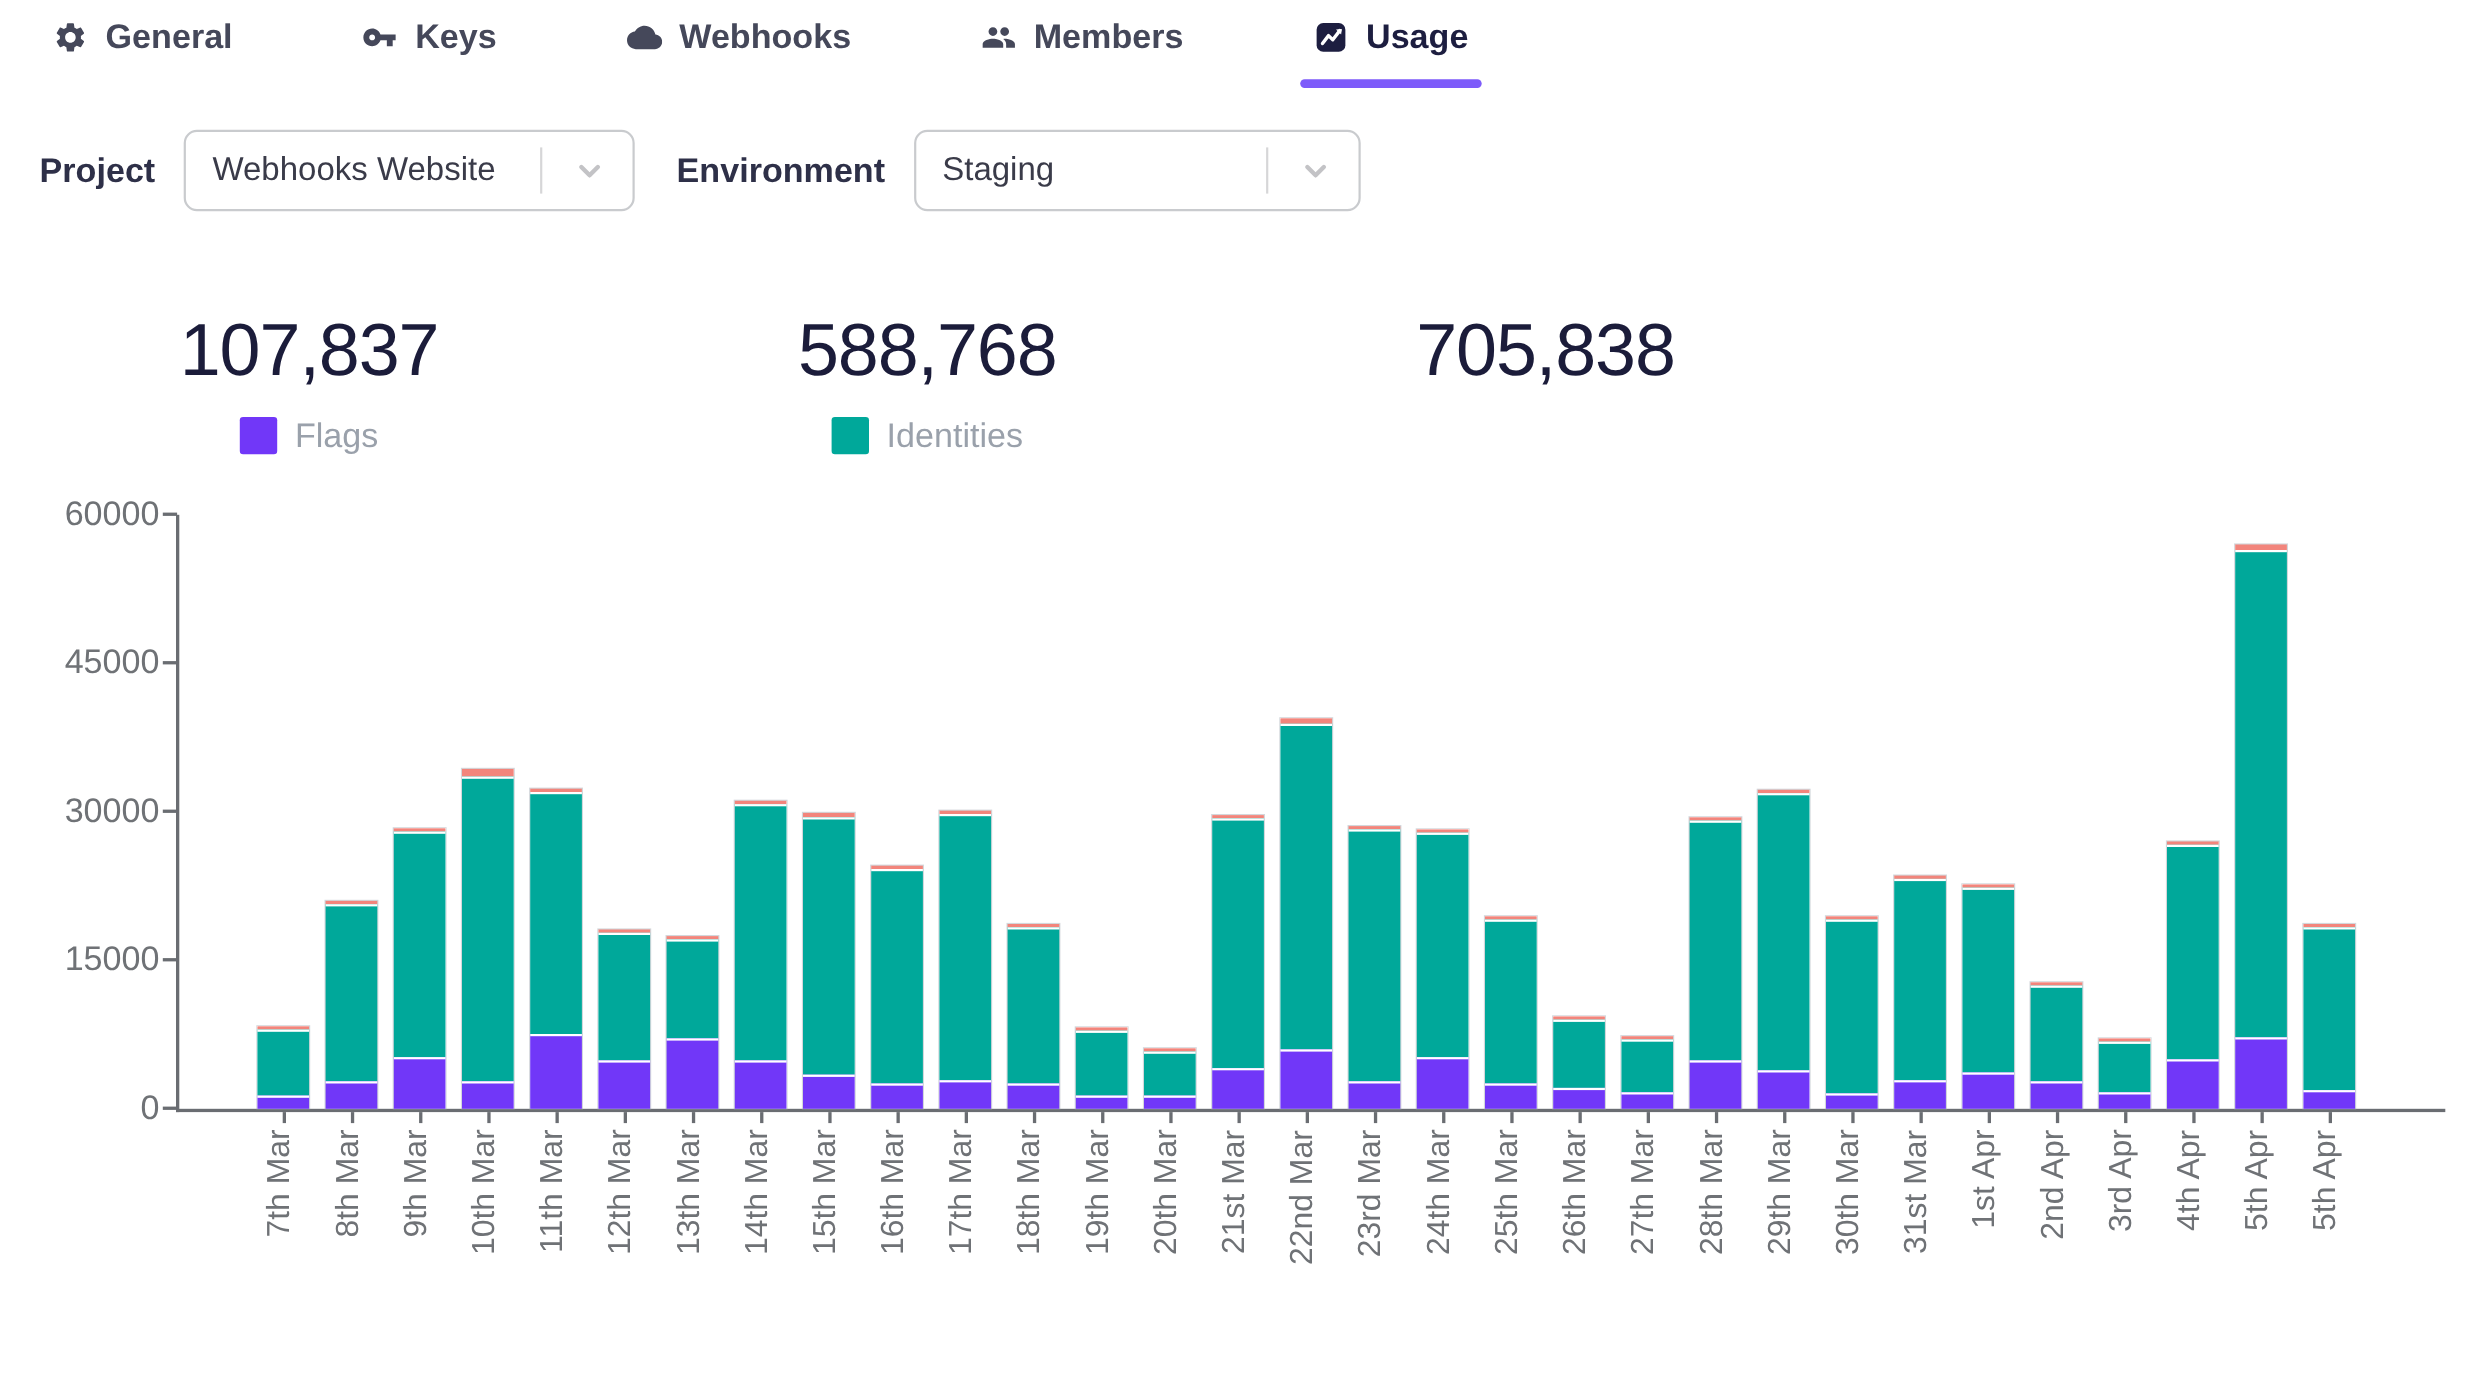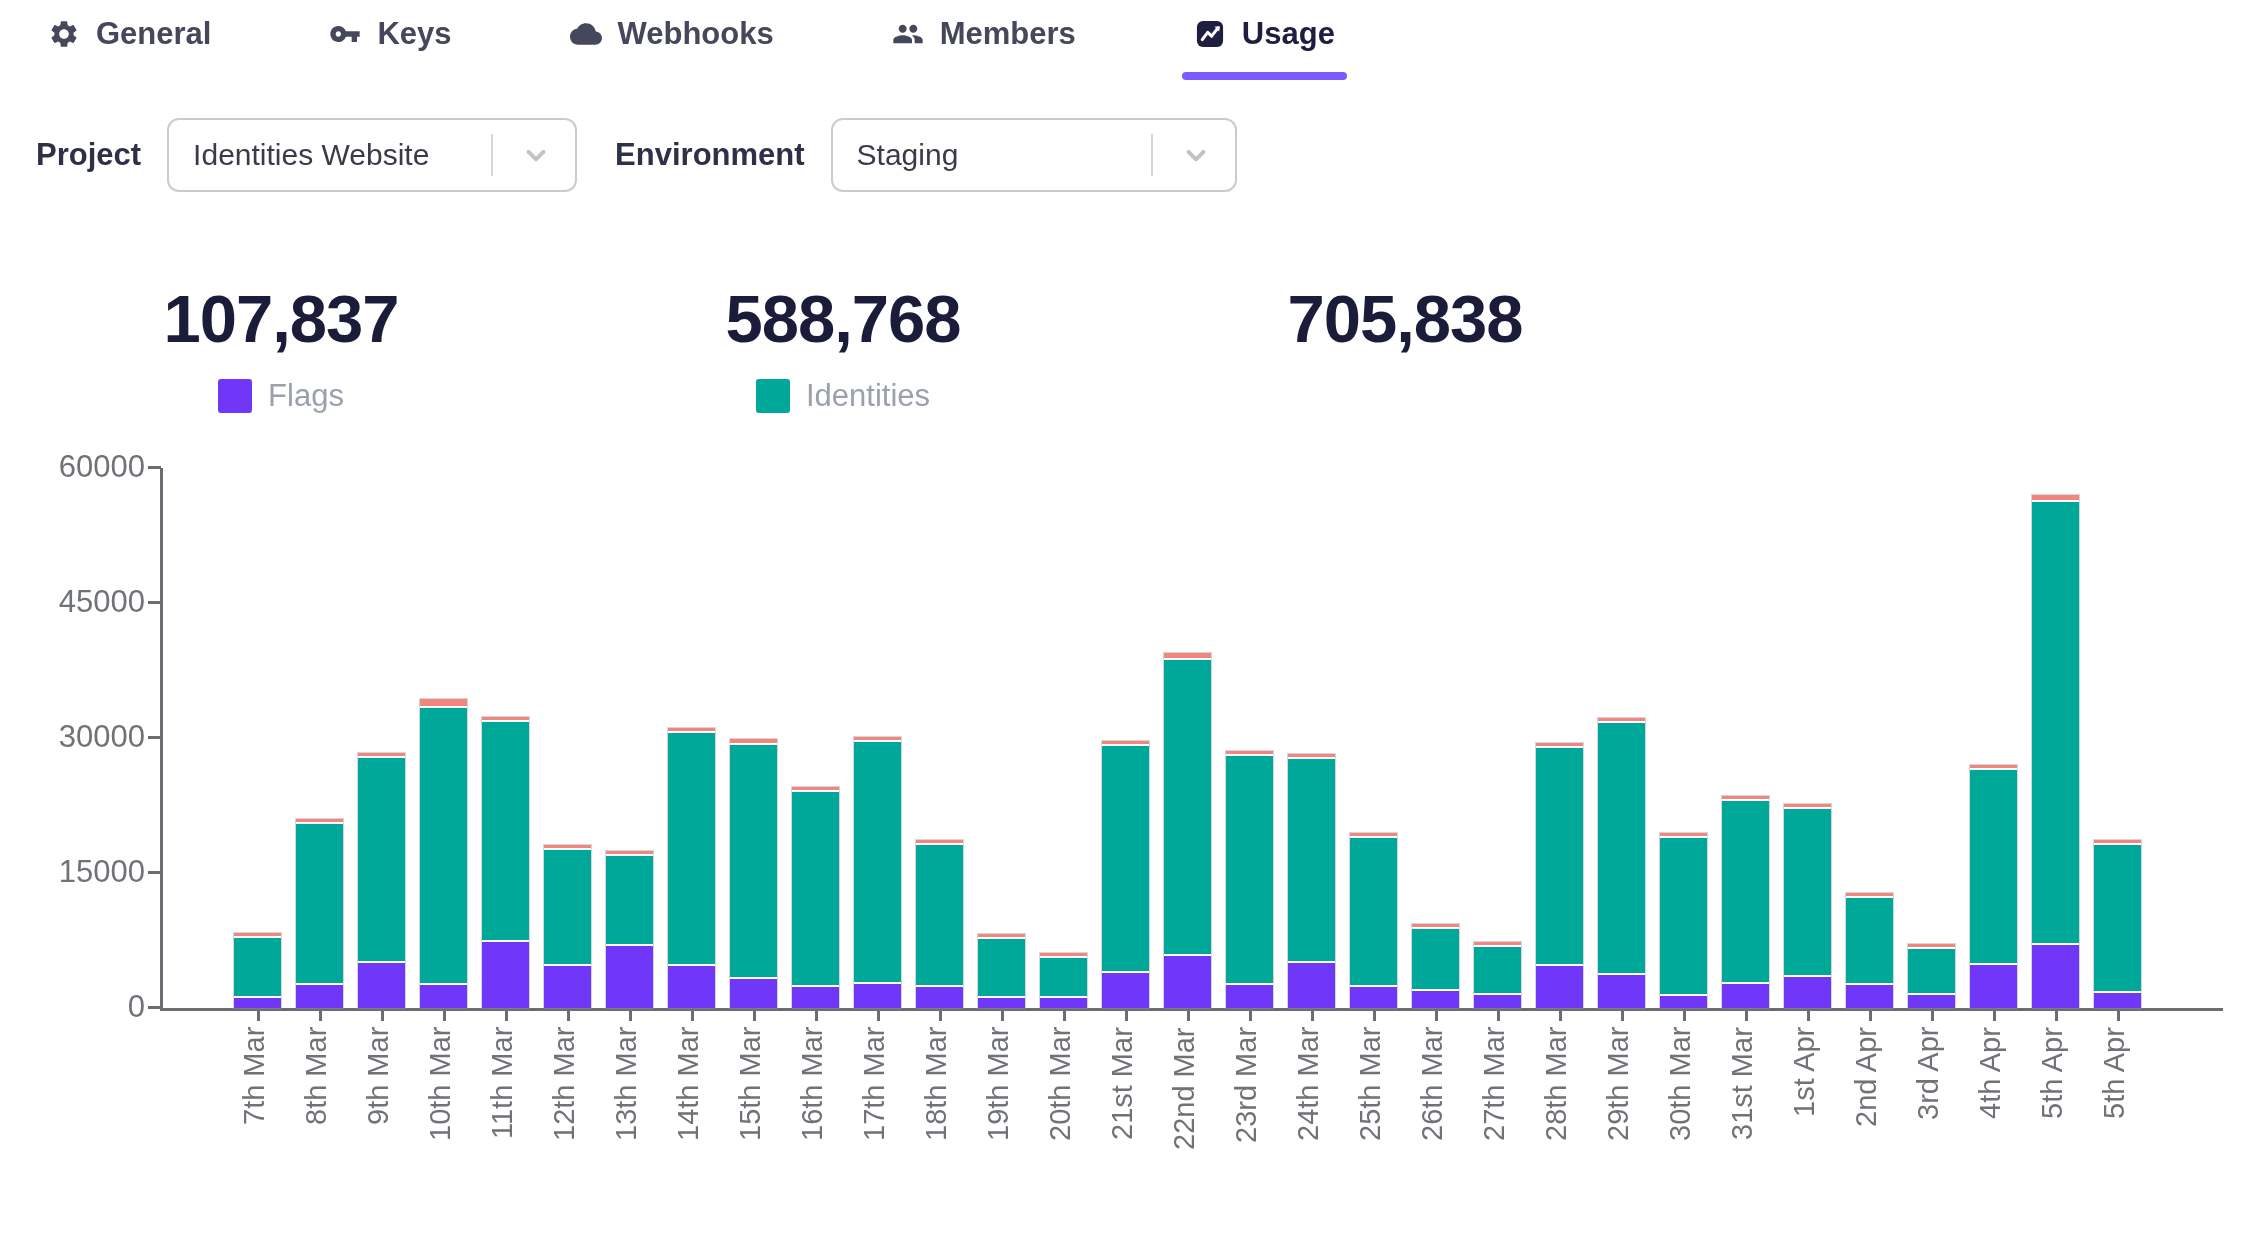--- a/index.html
+++ b/index.html
@@ -23,21 +23,21 @@
           display:flex;align-items:center;position:relative;box-sizing:border-box;
           font-size:30px;color:#3a3b49;padding-left:24px;cursor:pointer;}
   .select .divider{position:absolute;right:82px;top:14px;bottom:14px;width:2px;background:#d6d6d8;}
   .select .chev{position:absolute;right:24px;top:50%;transform:translateY(-50%);}
   .sel-project{width:410px;}
   .sel-env{width:406px;margin-right:0;}
   .gap-env{margin-left:38px;}
   
   .stats{display:flex;margin-top:92px;}
   .stat{width:562px;text-align:center;}
-  .stat .num{font-size:67px;font-weight:700;color:#1b1c3a;letter-spacing:-1px;line-height:1.05;}
+  .stat .num{font-size:67px;font-weight:400;color:#1b1c3a;letter-spacing:-1px;line-height:1.05;}
   .stat .leg{margin-top:24px;display:flex;align-items:center;justify-content:center;gap:16px;
              font-size:31px;color:#9aa1ab;}
   .swatch{width:34px;height:34px;border-radius:3px;display:inline-block;}
   
   .chart{position:relative;margin:54px 14px 0 160px;}
   .plot{position:relative;height:540px;width:2060px;
         border-left:3px solid #6a6d72;border-bottom:3px solid #6a6d72;box-sizing:content-box;}
   .bars{position:absolute;left:0;right:0;top:0;bottom:0;display:flex;align-items:flex-end;
         gap:15px;padding-left:71px;}
   .bar-col{width:47px;flex:0 0 auto;position:relative;display:flex;flex-direction:column;justify-content:flex-end;}
@@ -87,21 +87,21 @@
         <path d="M6.2 16.2 L10.3 10.8 L13.2 13.6 L18 7.4" fill="none" stroke="#ffffff" stroke-width="2.3" stroke-linecap="round" stroke-linejoin="round"></path>
         <path d="M15.4 6.6 L19.4 6.2 L18.9 10.1 Z" fill="#ffffff"></path>
       </svg>
     <span>Usage</span>
   </div>
 </nav>
 
 <div class="filters">
   <span class="flabel">Project</span>
   <div class="select sel-project">
-    <span>Identities Website</span>
+    <span>Webhooks Website</span>
     <span class="divider"></span>
     <svg class="chev" width="30" height="30" viewBox="0 0 24 24">
         <path d="M6 9.5 L12 15.5 L18 9.5" fill="none" stroke="#c3c3c6" stroke-width="3.2" stroke-linecap="round" stroke-linejoin="round"></path>
       </svg>
   </div>
   <span class="flabel gap-env">Environment</span>
   <div class="select sel-env">
     <span>Staging</span>
     <span class="divider"></span>
     <svg class="chev" width="30" height="30" viewBox="0 0 24 24">

